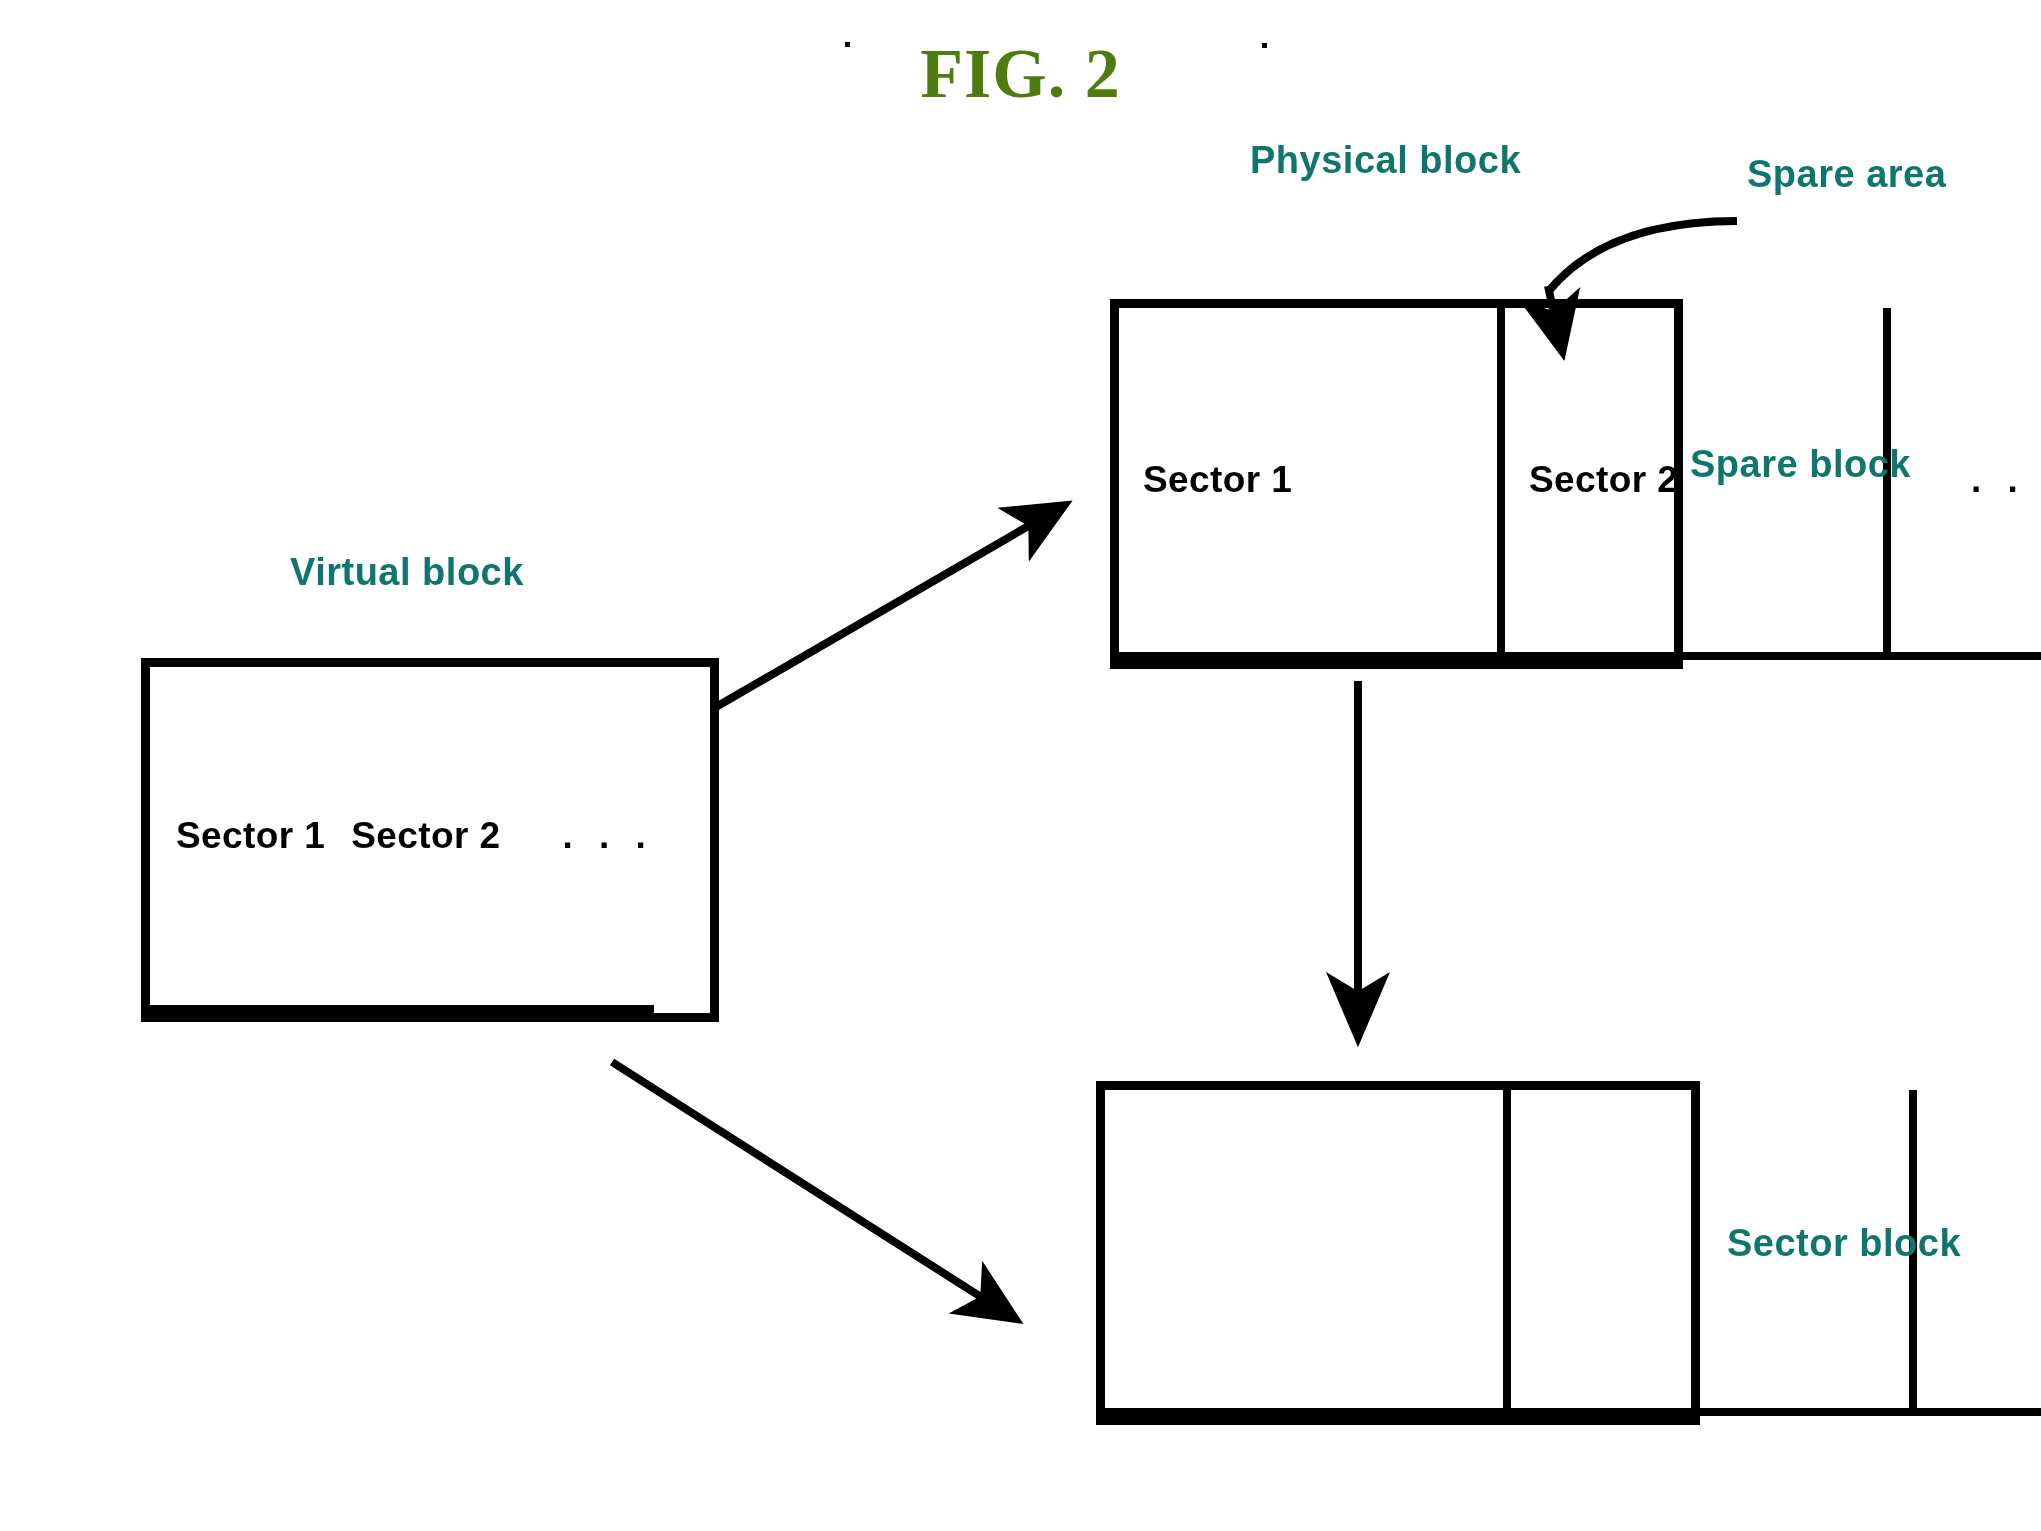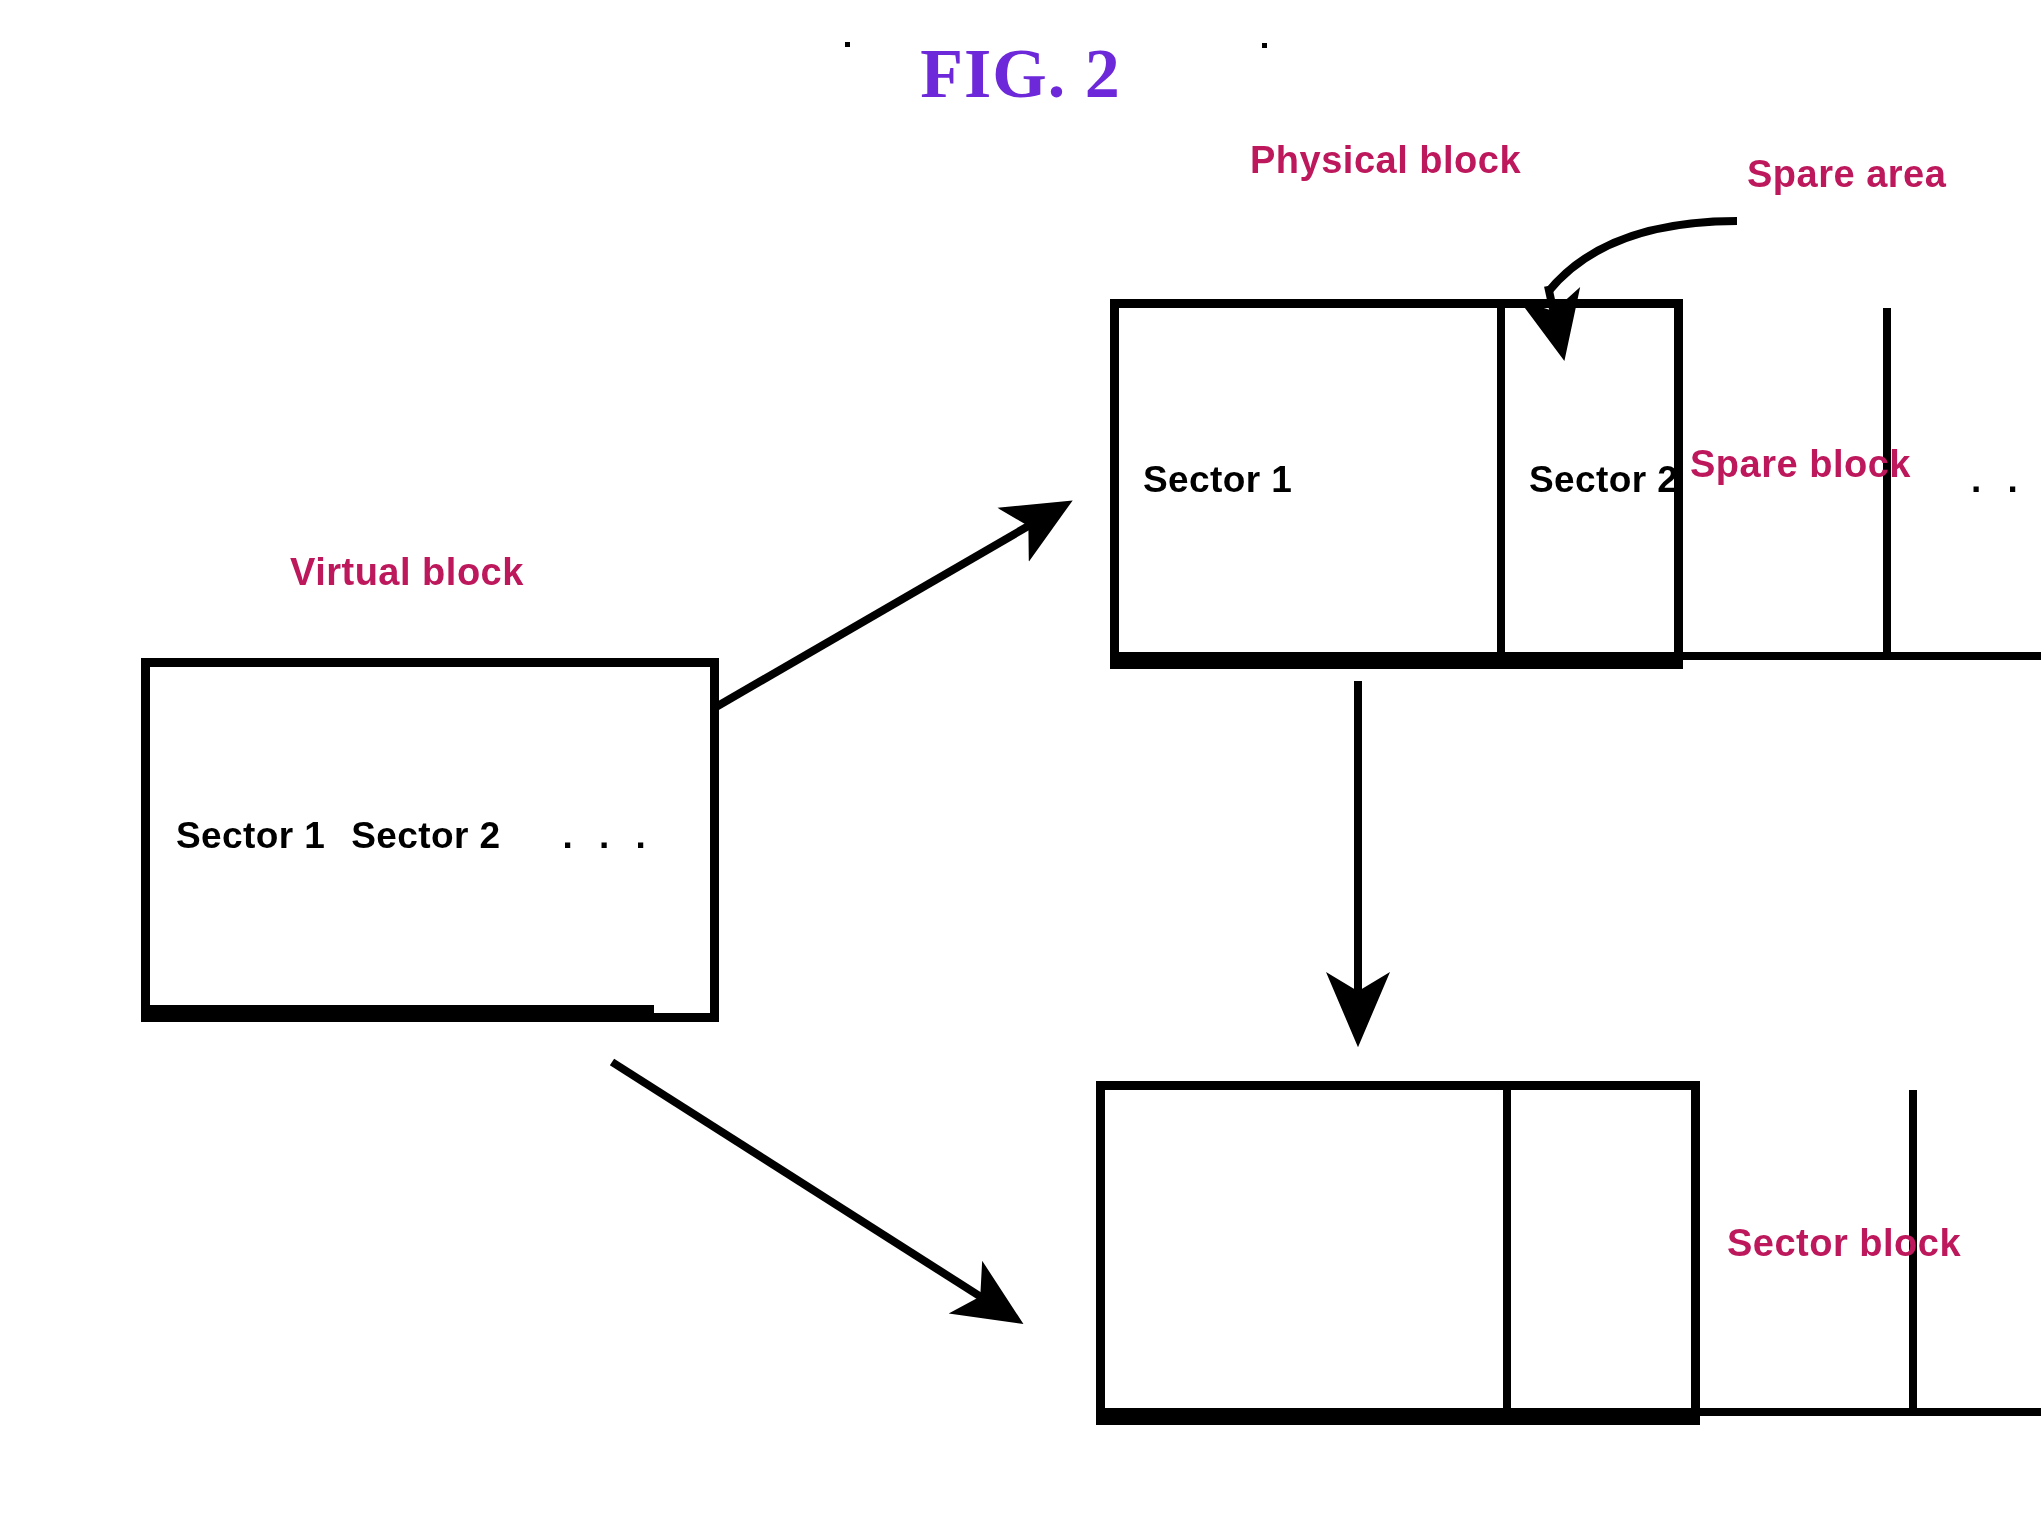--- a/index.html
+++ b/index.html
@@ -21,21 +21,21 @@
   #fig-title {
     position: absolute;
     left: 0;
     top: 34px;
     width: 2041px;
     text-align: center;
     font-family: "Liberation Serif", serif;
     font-weight: bold;
     font-size: 70px;
     letter-spacing: 1px;
-    color: #6d28d9;
+    color: #4d7c0f;
   }
   .speck {
     position: absolute;
     width: 5px;
     height: 5px;
     background: #000000;
   }
 
   
   .block-table {
@@ -95,21 +95,21 @@
   }
 
   
   .fig-label {
     position: absolute;
     font-family: "Liberation Sans", sans-serif;
     font-weight: bold;
     font-size: 38px;
     letter-spacing: 0.5px;
     white-space: nowrap;
-    color: #be185d;
+    color: #0f766e;
   }
 
   
   #arrows {
     position: absolute;
     left: 0;
     top: 0;
     width: 2041px;
     height: 1531px;
     pointer-events: none;

